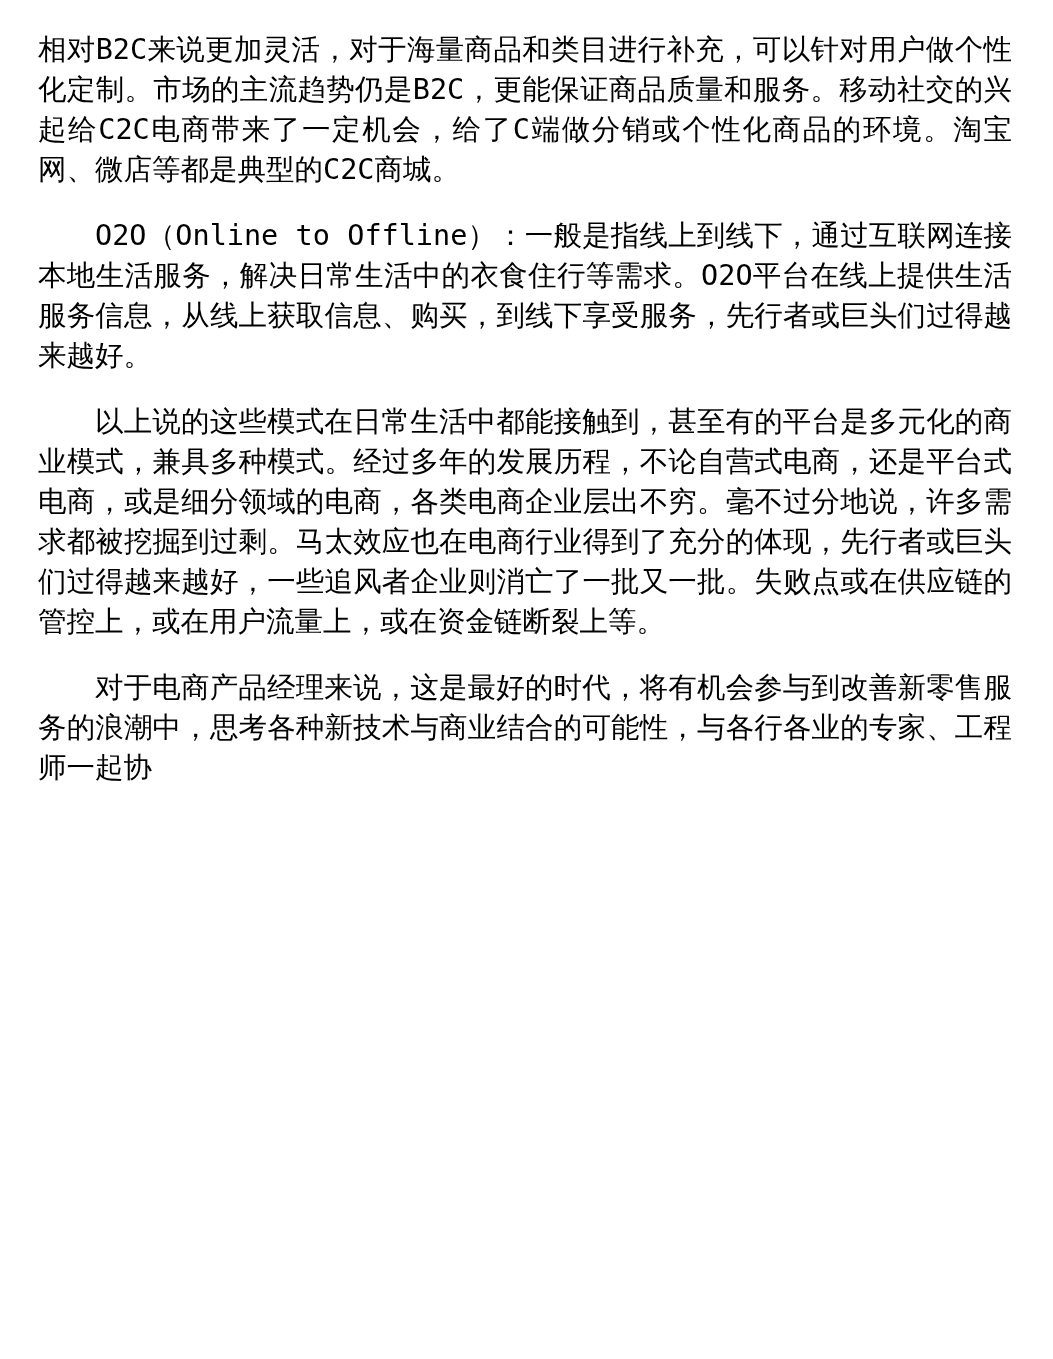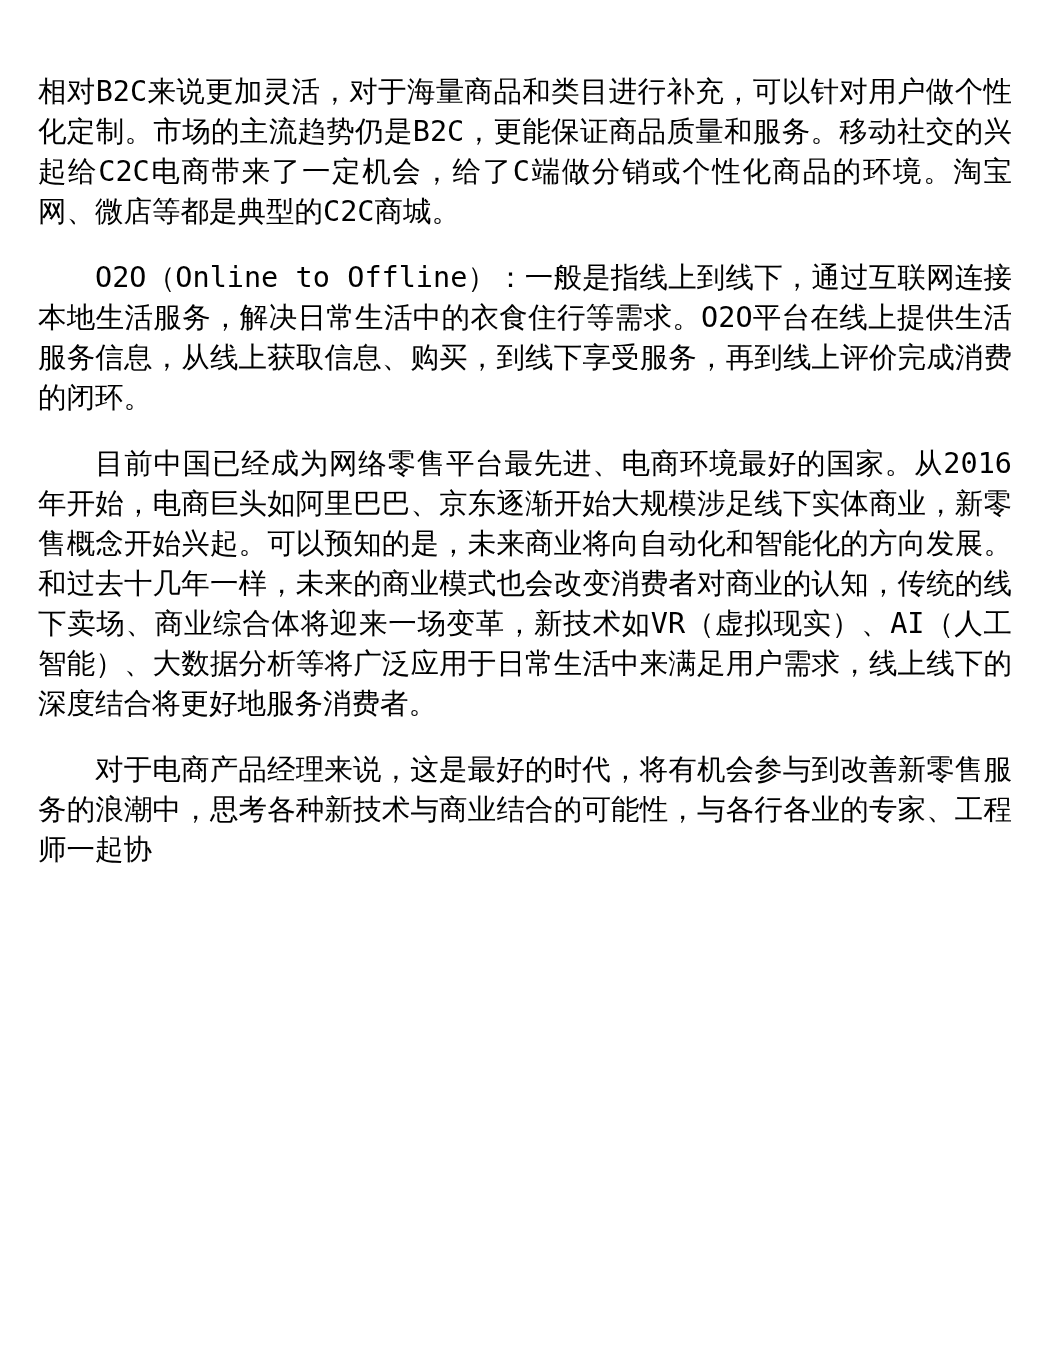--- a/index.html
+++ b/index.html
@@ -6,21 +6,21 @@
     margin: 0;
     padding: 0;
     background: #ffffff;
   }
   .page {
     position: relative;
     width: 1053px;
     height: 1359px;
     box-sizing: border-box;
     background: #ffffff;
-    padding: 72px 41px 0 38px;
+    padding: 30px 41px 0 38px;
     overflow: hidden;
     
     font-family: "DejaVu Sans Mono", "Liberation Sans", sans-serif;
   }
   .page p.para {
     margin: 0 0 26px 0;
     font-size: 28.5px;
     line-height: 40px;
     font-weight: 500;
     color: #000000;
@@ -33,19 +33,19 @@
     text-indent: 2em;
   }
 </style>
 </head>
 <body>
 
 <div class="page">
   <p class="para">相对B2C来说更加灵活，对于海量商品和类目进行补充，可以针对用户做个性化定制。市场的主流趋势仍是B2C，更能保证商品质量和服务。移动社交的兴起给C2C电商带来了一定机会，给了C端做分销或个性化商品的环境。淘宝网、微店等都是典型的C2C商城。</p>
 
 
-  <p class="para indent">O2O（Online to Offline）：一般是指线上到线下，通过互联网连接本地生活服务，解决日常生活中的衣食住行等需求。O2O平台在线上提供生活服务信息，从线上获取信息、购买，到线下享受服务，再到线上评价完成消费的闭环。</p>
+  <p class="para indent">O2O（Online to Offline）：一般是指线上到线下，通过互联网连接本地生活服务，解决日常生活中的衣食住行等需求。O2O平台在线上提供生活服务信息，从线上获取信息、购买，到线下享受服务，先行者或巨头们过得越来越好。</p>
 
+  <p class="para indent">以上说的这些模式在日常生活中都能接触到，甚至有的平台是多元化的商业模式，兼具多种模式。经过多年的发展历程，不论自营式电商，还是平台式电商，或是细分领域的电商，各类电商企业层出不穷。毫不过分地说，许多需求都被挖掘到过剩。马太效应也在电商行业得到了充分的体现，先行者或巨头们过得越来越好，一些追风者企业则消亡了一批又一批。失败点或在供应链的管控上，或在用户流量上，或在资金链断裂上等。</p>
 
-  <p class="para indent">目前中国已经成为网络零售平台最先进、电商环境最好的国家。从2016年开始，电商巨头如阿里巴巴、京东逐渐开始大规模涉足线下实体商业，新零售概念开始兴起。可以预知的是，未来商业将向自动化和智能化的方向发展。和过去十几年一样，未来的商业模式也会改变消费者对商业的认知，传统的线下卖场、商业综合体将迎来一场变革，新技术如VR（虚拟现实）、AI（人工智能）、大数据分析等将广泛应用于日常生活中来满足用户需求，线上线下的深度结合将更好地服务消费者。</p>
 
   <p class="para indent">对于电商产品经理来说，这是最好的时代，将有机会参与到改善新零售服务的浪潮中，思考各种新技术与商业结合的可能性，与各行各业的专家、工程师一起协</p>
 </div>
 
 </body></html>

